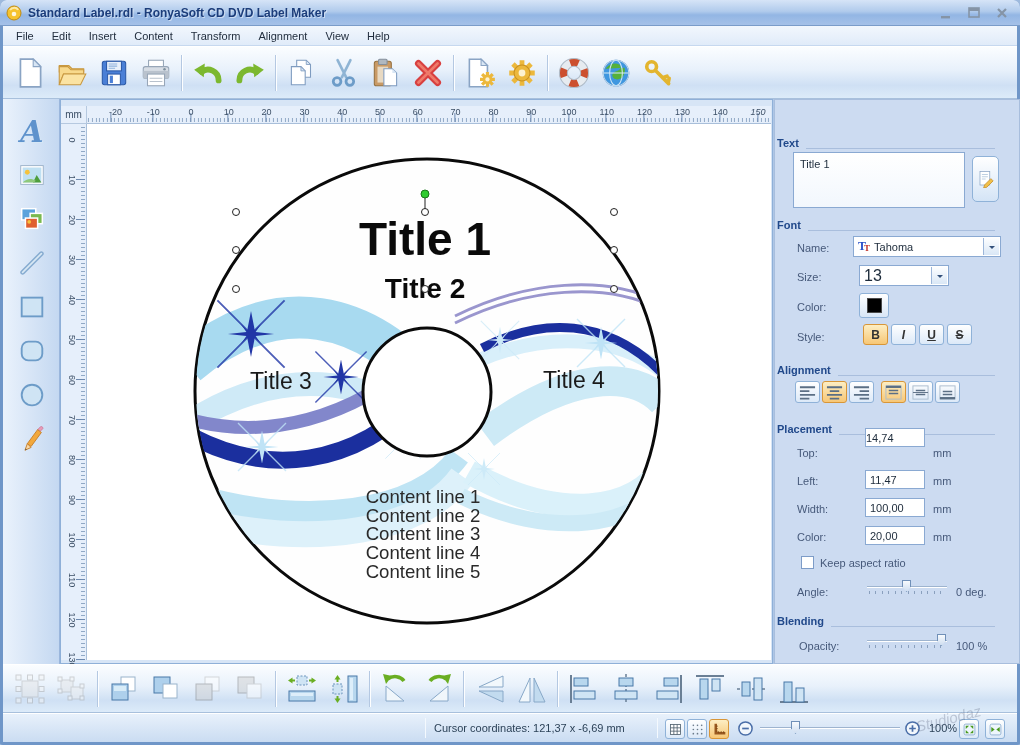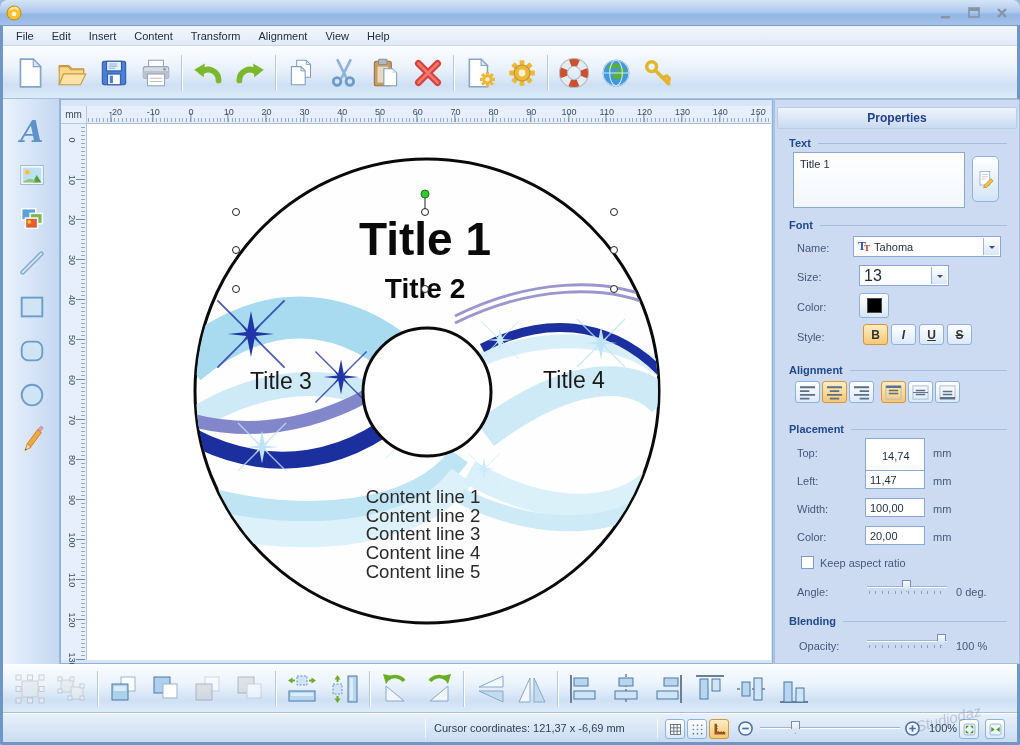--- a/index.html
+++ b/index.html
@@ -39,21 +39,21 @@
 .vruler{position:absolute;left:58px;top:124px;width:26px;height:536px;background:#e6effb;border-right:1px solid #a9bfda}
 .vruler .minor{position:absolute;top:0;bottom:0;right:1px;width:4px;background:repeating-linear-gradient(180deg,transparent 0 3px,#91a9c6 3px 4px)}
 .vruler .major{position:absolute;top:0;bottom:0;right:1px;width:9px;background:repeating-linear-gradient(180deg,transparent 0 39px,#6e8ab0 39px 40px);background-position-y:16px}
 .vlab{position:absolute;left:8px;font-size:9px;color:#3c4f66;transform:translate(-50%,-50%) rotate(90deg)}
 .canvas{position:absolute;left:84px;top:124px;width:684px;height:536px;background:#fff}
 .canvas svg{display:block}
 
 .props{position:absolute;left:771px;top:99px;width:246px;height:565px;background:#ccdbf1;border:1px solid #a8bedd}
 .p-header{position:absolute;left:2px;top:7px;width:240px;height:22px;background:linear-gradient(#eef4fc,#c9daf1);border:1px solid #b8cce6;border-radius:2px;
  font-size:12px;font-weight:bold;color:#1e3f8f;display:flex;align-items:center;justify-content:center}
-.sec{position:absolute;left:14px;width:218px;display:flex;align-items:center;font-size:11px;font-weight:bold;color:#21498b}
+.sec{position:absolute;left:2px;width:218px;display:flex;align-items:flex-end;font-size:11px;font-weight:bold;color:#21498b}
 .sec .rule{flex:1;height:1px;background:#a9bedd;margin-left:7px}
 .plabel{position:absolute;font-size:11px;color:#46597a}
 .pfield{position:absolute;border:1px solid #8aa9d2;background:#fff;font-size:11px;color:#1c2a3a}
 .textbox{padding:5px 6px;background:linear-gradient(#fff,#f2f7fd)}
 .edit-btn{position:absolute;border:1px solid #8fb2d8;border-radius:5px;background:linear-gradient(#ffffff,#d4e4f6);display:flex;align-items:center;justify-content:center}
 .combo{display:flex;align-items:center;padding-left:4px;height:21px}
 .combo .carrow{position:absolute;right:1px;top:1px;width:16px;height:17px;border-left:1px solid #9cb6d9;background:linear-gradient(#fdfeff,#d9e7f6);display:flex;align-items:center;justify-content:center}
 .carrow::after{content:"";border:3.5px solid transparent;border-top-color:#33507a;margin-top:4px}
 .tt-blue{color:#2b50c8;font-weight:bold;font-size:12px;font-family:"Liberation Serif",serif}
 .tt-red{color:#c03028;font-weight:bold;font-size:9px;font-family:"Liberation Serif",serif;margin:3px 4px 0 -2px}
@@ -89,20 +89,21 @@
 <div class="window">
 
   <div class="titlebar">
     <span class="app-icon">
       <svg viewBox="0 0 16 16">
           <circle cx="8" cy="8" r="7" fill="#f6c32f" stroke="#c08a12"></circle>
           <path d="M4 5c2-3 7-3 8 0" stroke="#fde9a8" fill="none" stroke-width="2"></path>
           <circle cx="8" cy="9" r="2.3" fill="#fff" opacity=".85"></circle>
         </svg>
     </span>
+    <span class="title">Standard Label.rdl - RonyaSoft CD DVD Label Maker</span>
     <span class="winbtns">
       <span class="winbtn">
           <svg viewBox="0 0 16 16">
             <rect x="3" y="11" width="9" height="2.4" fill="#8594a6"></rect>
           </svg>
         </span>
       <span class="winbtn">
           <svg viewBox="0 0 16 16">
             <rect x="3" y="3" width="10" height="9" fill="none" stroke="#8594a6" stroke-width="1.6"></rect>
             <rect x="3" y="3" width="10" height="3" fill="#8594a6"></rect>
@@ -457,21 +458,20 @@
           <circle cx="527" cy="126" r="3.5"></circle>
           <circle cx="149" cy="165" r="3.5"></circle>
           <circle cx="338" cy="165" r="3.5"></circle>
           <circle cx="527" cy="165" r="3.5"></circle>
         </g>
       </g>
     </svg>
   </div>
 
   <div class="props">
-    <div class="p-header">Properties</div>
 
     <div class="sec" style="top:37px">
         <span>Text</span>
         <i class="rule"></i>
       </div>
     <div class="pfield textbox" style="left:18px;top:52px;width:172px;height:56px">Title 1</div>
     <div class="edit-btn" style="left:197px;top:56px;width:27px;height:46px">
       <svg width="18" height="18" viewBox="0 0 24 24">
           <rect x="4" y="2" width="13" height="18" fill="#fff" stroke="#8aa4c4"></rect>
           <path d="M6.5 6h8M6.5 9h8M6.5 12h5" stroke="#a8c0d8"></path>
@@ -540,21 +540,21 @@
           <path d="M2 15h16" stroke="#5b6f85" stroke-width="2.4"></path>
           <path d="M5 8h10M5 11h10" stroke="#5b6f85" stroke-width="1.6"></path>
         </svg>
       </div>
 
     <div class="sec" style="top:323px">
         <span>Placement</span>
         <i class="rule"></i>
       </div>
     <span class="plabel" style="left:22px;top:347px">Top:</span>
-    <input class="pfield" style="left: 90px; top: 338px; width: 60px; height: 36px; padding-left: 16px;" value="14,74">
+    <input class="pfield" style="left: 90px; top: 328px; width: 60px; height: 19px; padding-left: 0;" value="14,74">
     <span class="mm" style="left:158px;top:347px">mm</span>
     <span class="plabel" style="left:22px;top:375px">Left:</span>
     <input class="pfield" style="left: 90px; top: 370px; width: 60px; height: 19px; padding-left: 4px;" value="11,47">
     <span class="mm" style="left:158px;top:375px">mm</span>
     <span class="plabel" style="left:22px;top:403px">Width:</span>
     <input class="pfield" style="left: 90px; top: 398px; width: 60px; height: 19px; padding-left: 4px;" value="100,00">
     <span class="mm" style="left:158px;top:403px">mm</span>
     <span class="plabel" style="left:22px;top:431px">Color:</span>
     <input class="pfield" style="left: 90px; top: 426px; width: 60px; height: 19px; padding-left: 4px;" value="20,00">
     <span class="mm" style="left:158px;top:431px">mm</span>

